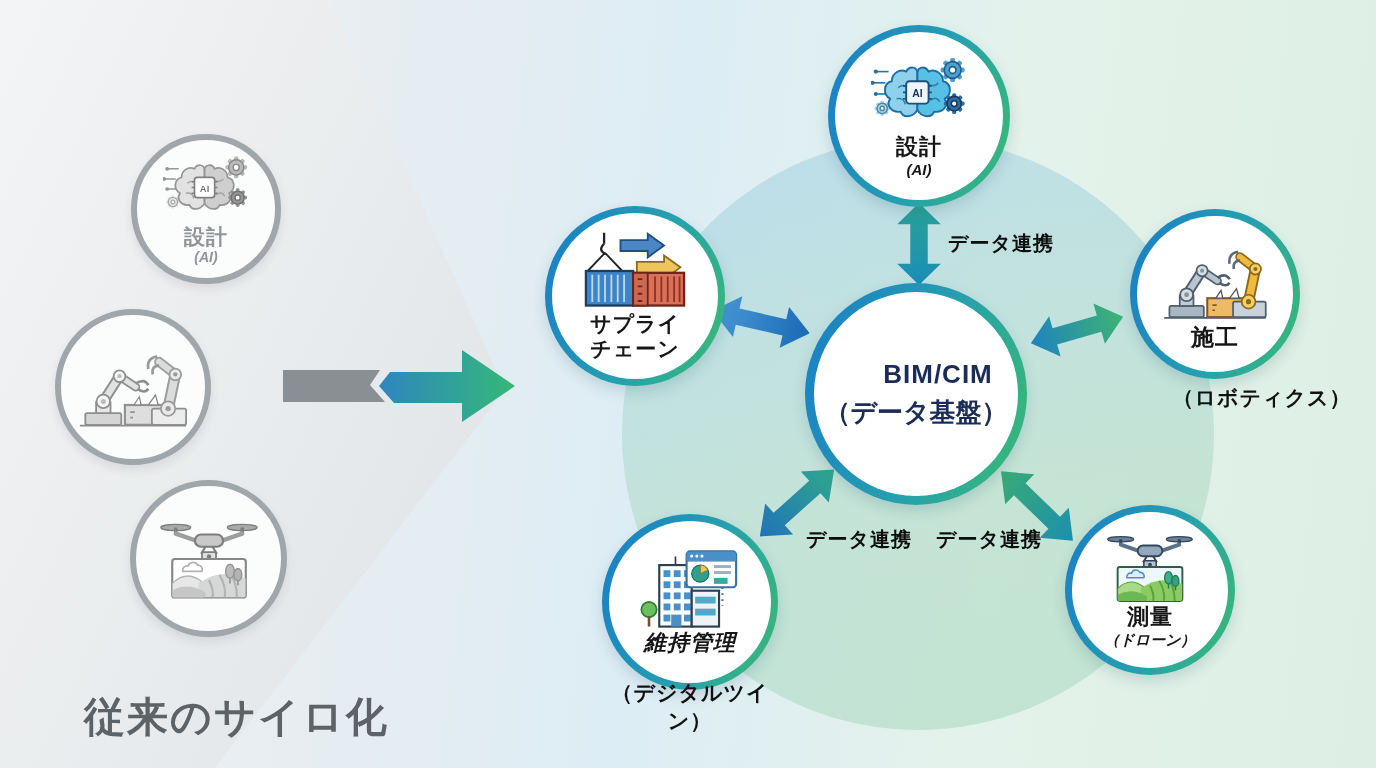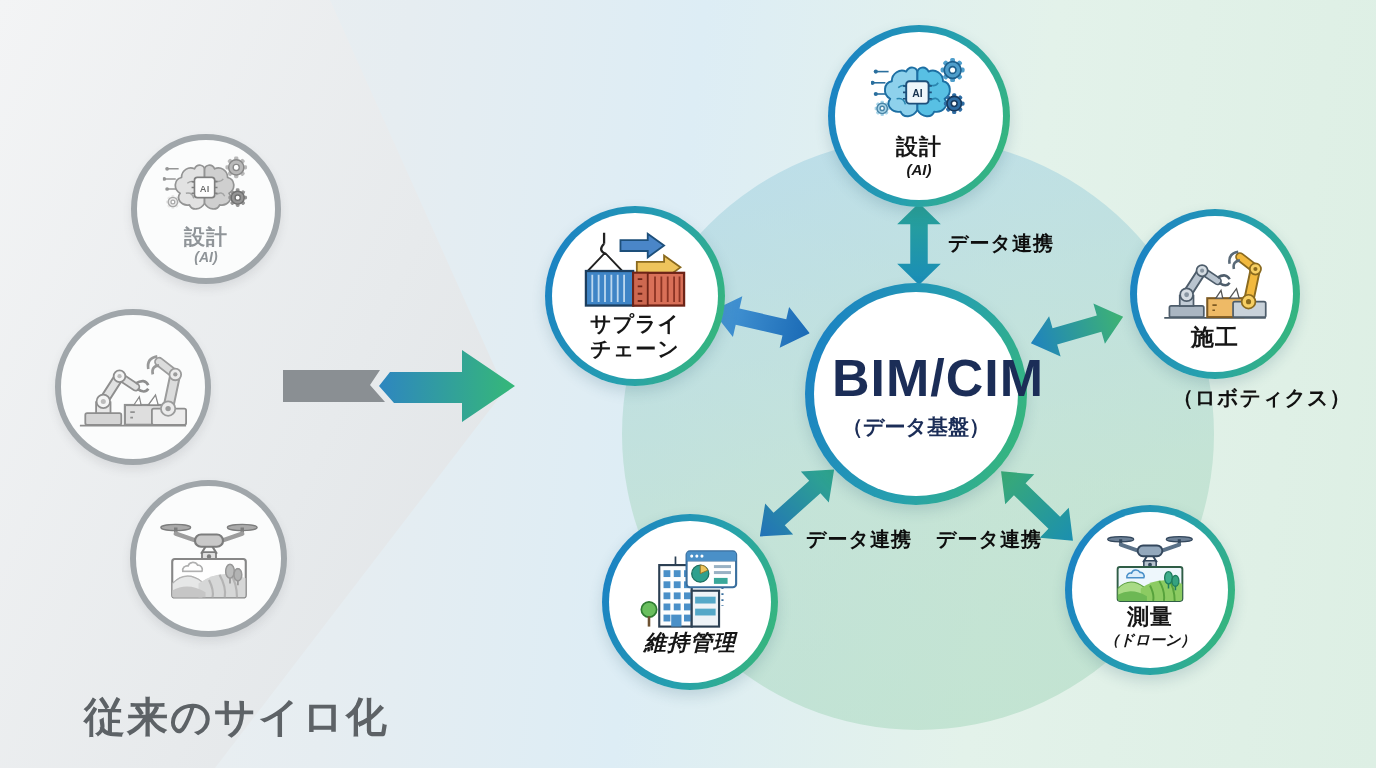--- a/index.html
+++ b/index.html
@@ -21,22 +21,22 @@
     flex-direction:column;align-items:center;justify-content:center;gap:1px;}
   .b7{inset:7px;} .b8{inset:9px;}
   .gray-circ{position:absolute;border-radius:50%;background:#fbfcfc;border:6px solid #a0a6aa;
     box-sizing:border-box;display:flex;flex-direction:column;align-items:center;justify-content:center;
     box-shadow:0 5px 10px rgba(80,85,90,.12);}
   .gray-ico svg{filter:grayscale(1) brightness(1.1) opacity(.72);}
   .node-label{font-size:22px;font-weight:800;color:#161616;line-height:1.12;letter-spacing:1px;}
   .node-sub{font-size:15px;font-weight:700;color:#161616;text-align:center;font-style:italic;}
   .gray-txt{color:#8f9498;}
   .outer-sub{position:absolute;font-size:21px;font-weight:800;color:#111;text-align:center;letter-spacing:1px;}
-  .hub-title{font-size:52px;font-weight:800;color:#1b2d57;letter-spacing:1px;margin-left:44px;}
-  .hub-sub{font-size:21px;font-weight:800;color:#1b2d57;margin-top:4px;}
+  .hub-title{font-size:26px;font-weight:800;color:#1b2d57;letter-spacing:1px;margin-left:44px;}
+  .hub-sub{font-size:26px;font-weight:800;color:#1b2d57;margin-top:4px;}
   .link-label{position:absolute;font-size:20px;font-weight:700;color:#0e0e0e;letter-spacing:1px;white-space:nowrap;}
   .caption-gray{position:absolute;left:84px;top:690px;font-size:41px;font-weight:800;color:#5d6266;letter-spacing:2px;}
   .caption-grad{position:absolute;left:842px;top:688px;font-size:42px;font-weight:800;letter-spacing:3px;
     background:linear-gradient(90deg,#1f78bc 10%,#28a188 90%);
     -webkit-background-clip:text;background-clip:text;color:transparent;}
   .arr{position:absolute;} .arr svg{display:block;width:100%;height:100%;}
   .icobox{display:flex;align-items:center;justify-content:center;}
 </style>
 </head>
 <body>
@@ -343,20 +343,21 @@
   <div class="gcirc" style="left:602px;top:514px;width:176px;height:176px;font-style:italic;">
     <div class="face b7">
       <span class="icobox">
         <svg width="104" height="82" viewBox="0 0 120 96">
             <use href="#icon-building"></use>
           </svg>
       </span>
       <div class="node-label">維持管理</div>
     </div>
   </div>
+  <div class="outer-sub" style="left:595px;top:679px;width:190px;">（デジタルツイン）</div>
 
   <div class="gcirc" style="left:1065px;top:505px;width:170px;height:170px;">
     <div class="face b7">
       <span class="icobox">
         <svg width="96" height="74" viewBox="0 0 120 96">
             <use href="#icon-drone"></use>
           </svg>
       </span>
       <div class="node-label">測量</div>
       <div class="node-sub">（ドローン）</div>

